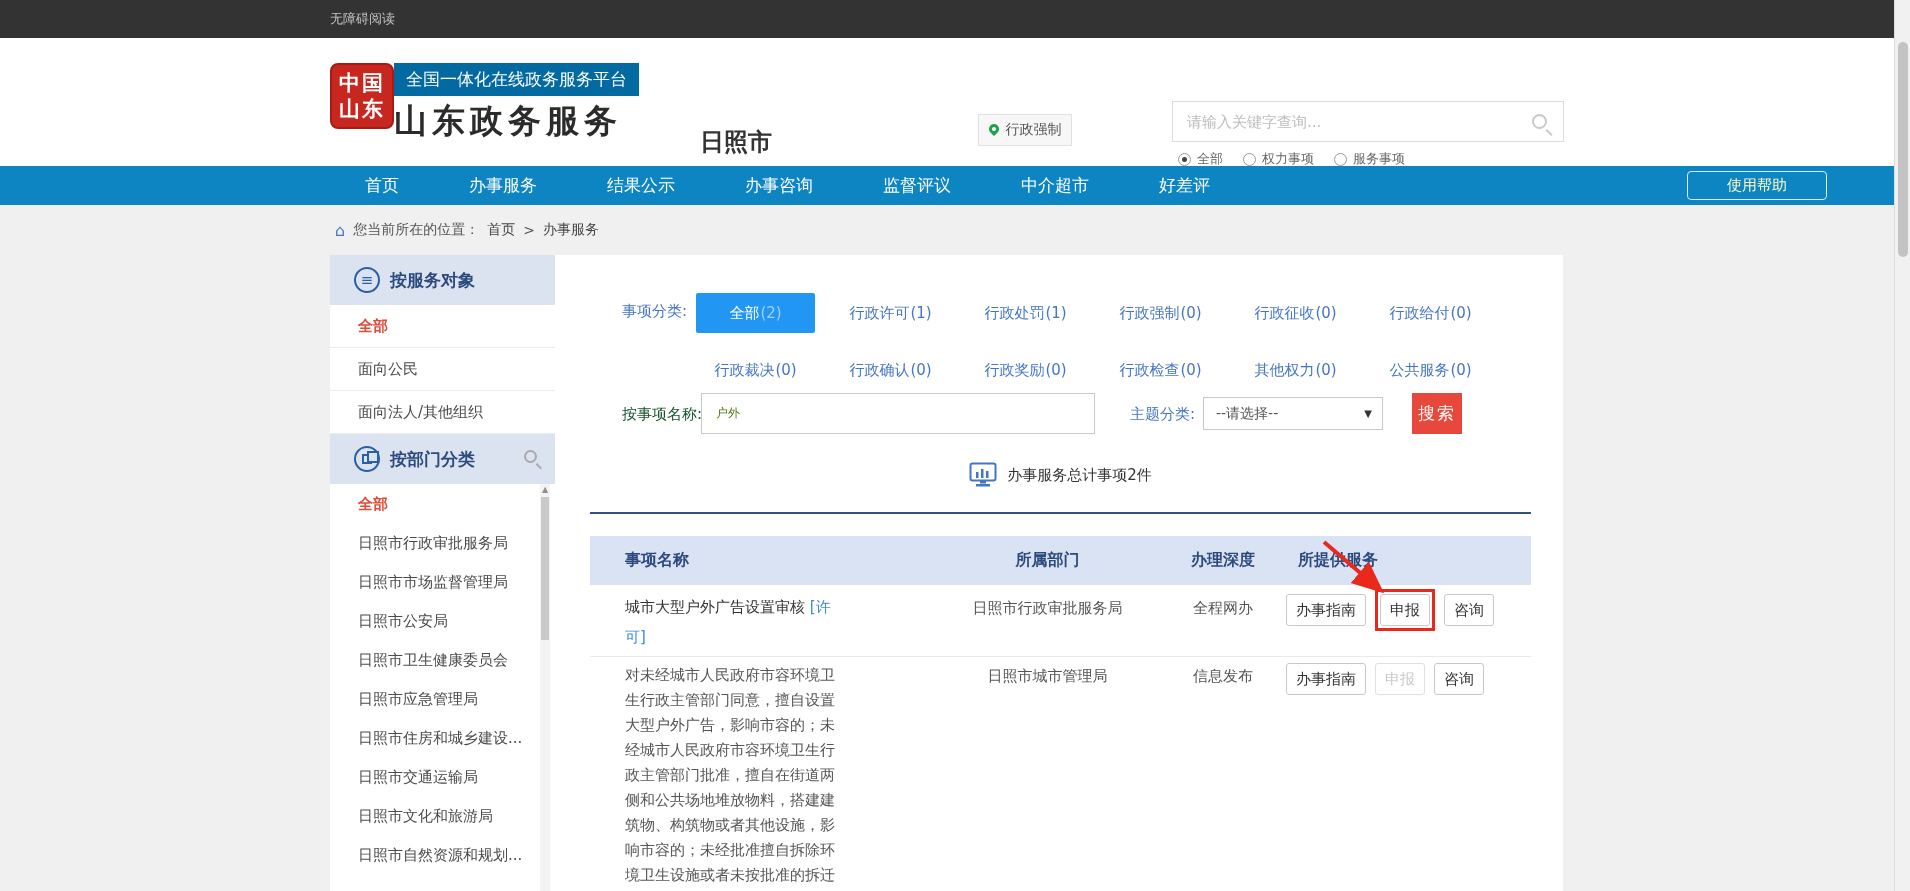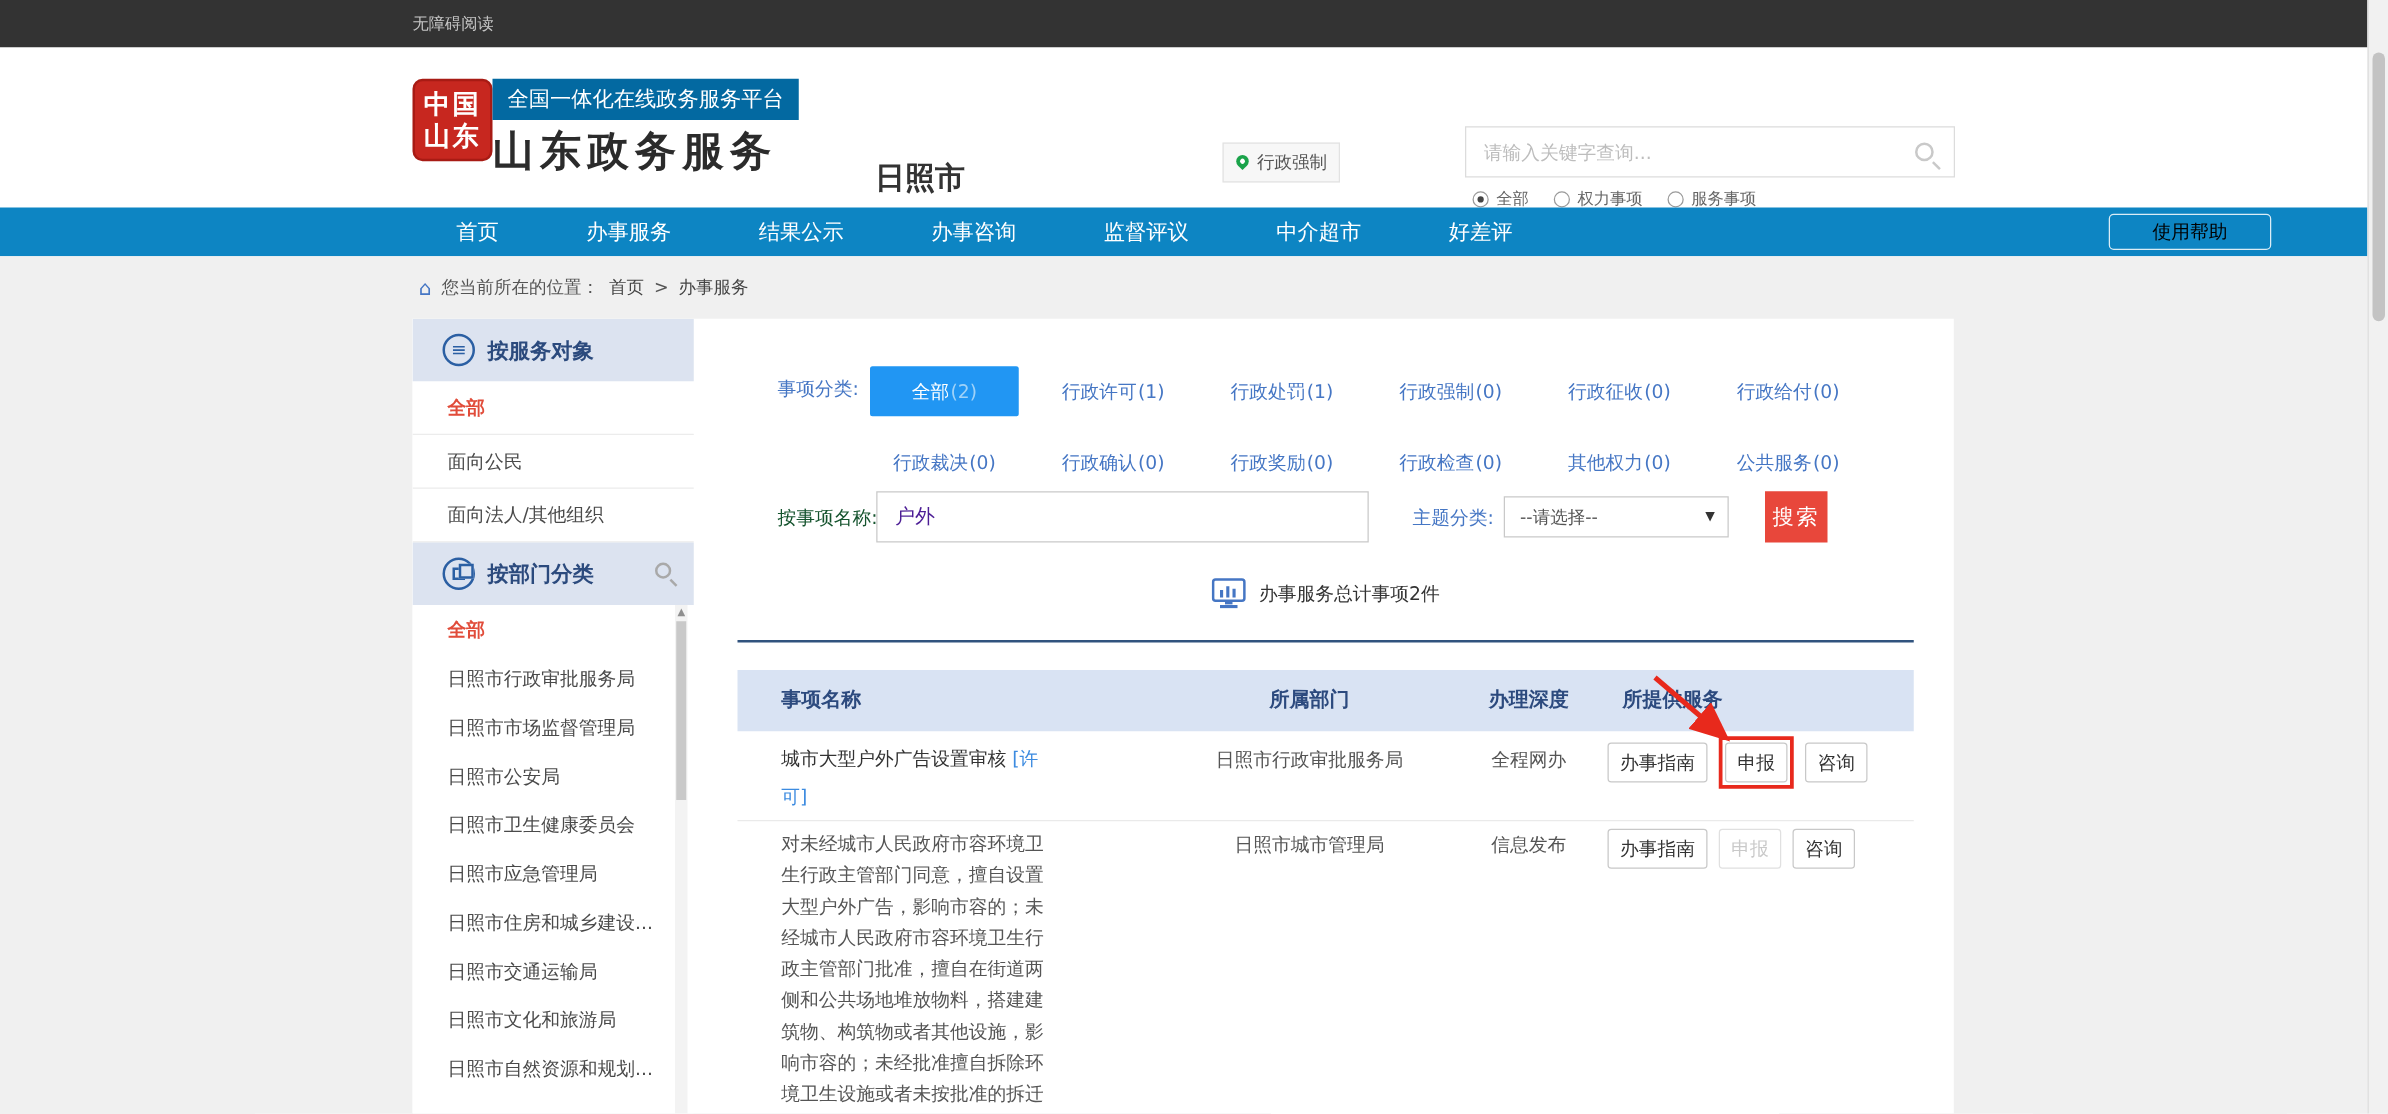--- a/index.html
+++ b/index.html
@@ -53,22 +53,22 @@
   .radio { width:13px; height:13px; border:1px solid #9a9a9a; border-radius:50%; background:#fff;
            position:relative; }
   .radio.checked::after { content:""; position:absolute; left:3px; top:3px; width:5px; height:5px;
                           border-radius:50%; background:#444; }
 
   
   .nav { position:absolute; left:0; top:166px; width:1894px; height:39px; background:#0d85c3; }
   .nav-items { display:flex; padding-left:330px; height:39px; align-items:center; }
   .nav-item { color:#fff; font-size:17px; padding:0 35px; height:39px; display:flex;
               align-items:center; cursor:pointer; }
-  .help-btn { position:absolute; left:1687px; top:5px; width:130px; height:29px;
-              border:1px solid rgba(255,255,255,.85); border-radius:4px; color:#000000; font-size:15px;
+  .help-btn { position:absolute; left:1687px; top:5px; width:140px; height:29px;
+              border:1px solid rgba(255,255,255,.85); border-radius:4px; color:#fef9c3; font-size:15px;
               display:flex; align-items:center; justify-content:center; cursor:pointer; }
 
   
   .content-bg { position:absolute; left:0; top:205px; width:1894px; height:686px; background:#f0f0f0; }
   .breadcrumb { position:absolute; left:335px; top:218px; height:24px; display:flex; gap:8px;
                 align-items:center; font-size:14px; color:#555; }
   .home-ic { color:#4576c4; font-size:16px; }
   .crumb-link { color:#444; cursor:pointer; }
 
   .card { position:absolute; left:330px; top:255px; width:1233px; height:636px; background:#fff;
@@ -104,21 +104,21 @@
   .tabs { position:absolute; left:98px; top:38px; display:grid; grid-template-columns:repeat(6,135px); }
   .tab { height:40px; display:flex; align-items:center; justify-content:center; font-size:15px;
          color:#4576c4; cursor:pointer; gap:1px; }
   .tabs-r2 .tab { height:32px; margin-top:11px; }
   .tab.selected { background:#2196f3; border-radius:2px; color:#fff; margin:0 8px; }
   .tab.selected .cnt { color:#9fd2f8; }
 
   .search-row { position:absolute; left:0; top:138px; width:941px; height:41px; }
   .fname-label { position:absolute; left:32px; top:12px; font-size:15px; color:#14532d; }
   .fname-input { position:absolute; left:111px; top:0; width:394px; height:41px;
-                 border:1px solid #c9c9c9; font-size:16px; color:#4c1d95; padding:0 14px;
+                 border:1px solid #c9c9c9; font-size:12px; color:#4d7c0f; padding:0 14px;
                  font-family:inherit; outline:none; }
   .topic-label { position:absolute; left:540px; top:12px; font-size:15px; color:#4576c4; }
   .topic-select { position:absolute; left:613px; top:4px; width:180px; height:33px;
                   border:1px solid #c9c9c9; background:#fff; font-size:14px; color:#555;
                   display:flex; align-items:center; padding-left:12px; cursor:pointer; }
   .caret { position:absolute; right:10px; font-size:10px; color:#333; }
   .search-btn { position:absolute; left:822px; top:0; width:50px; height:41px; background:#e8473b;
                 color:#fff; font-size:17px; border:none; display:flex; align-items:center;
                 justify-content:center; letter-spacing:2px; cursor:pointer; font-family:inherit; }
 

